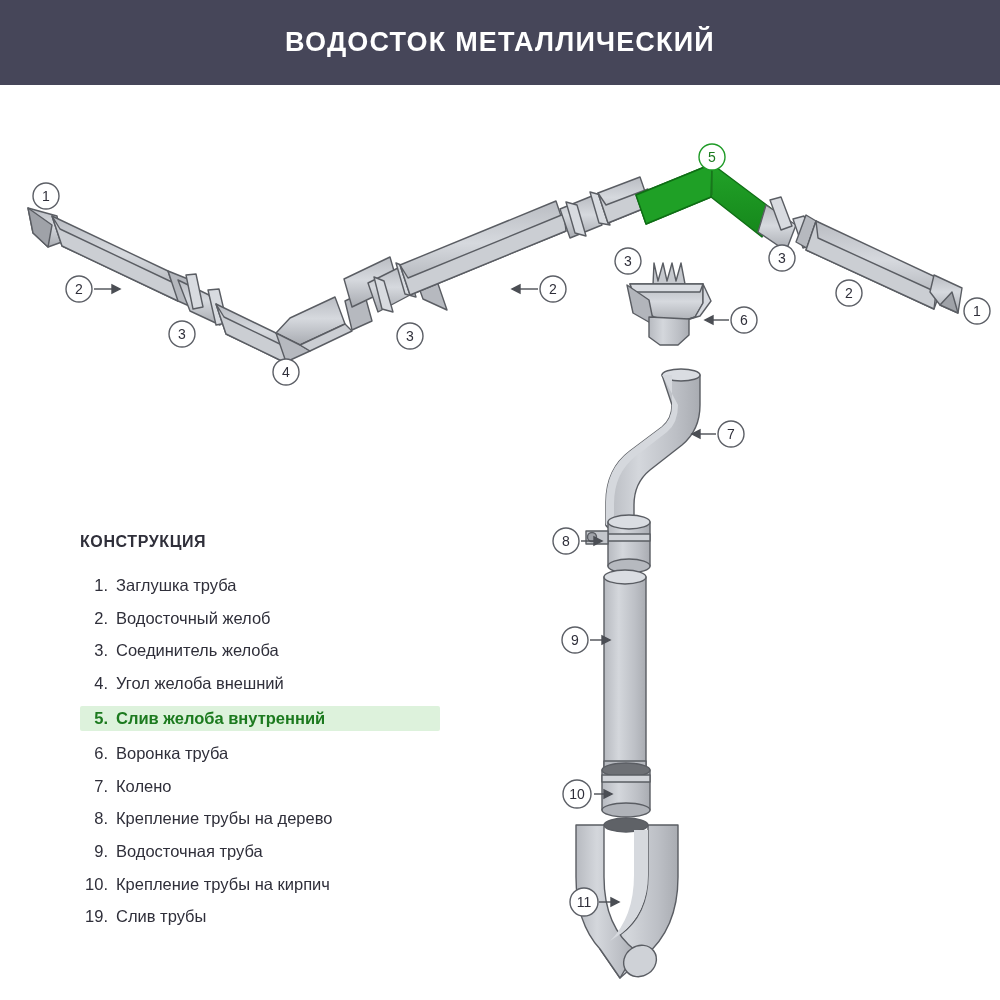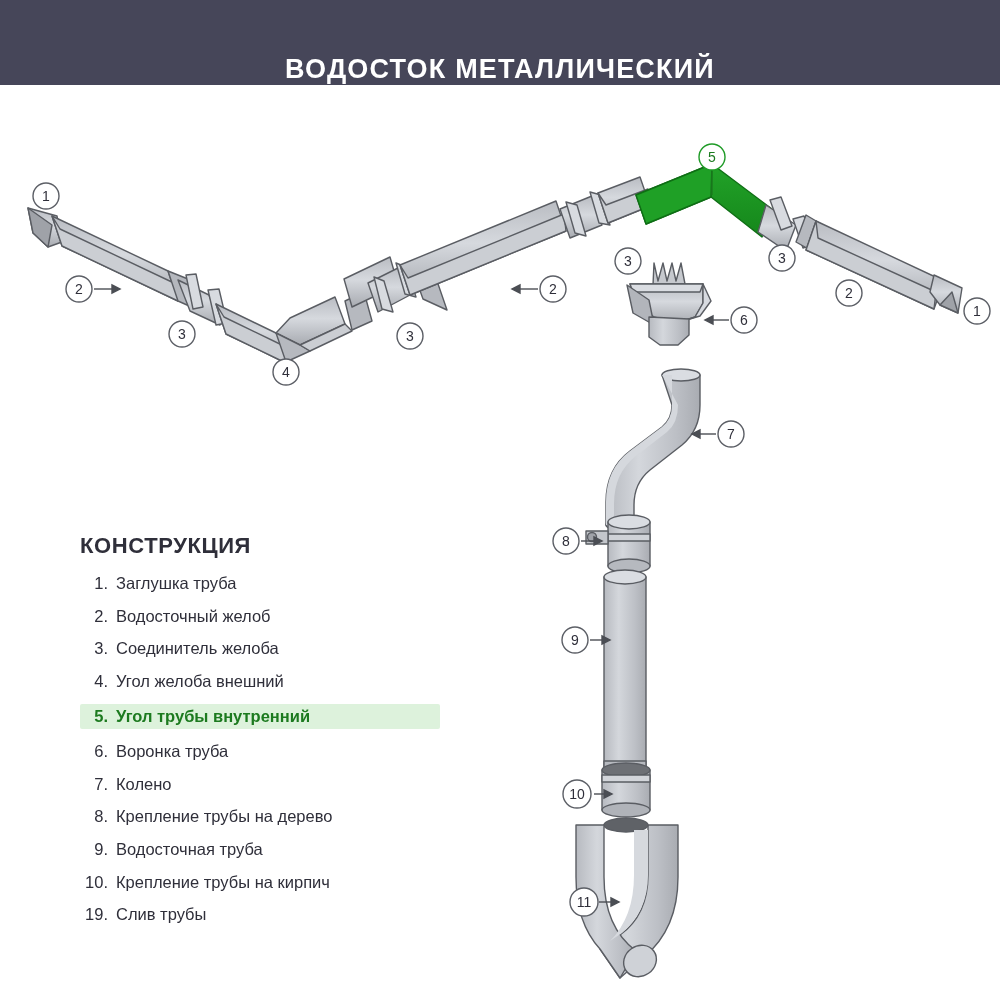--- a/index.html
+++ b/index.html
@@ -6,42 +6,42 @@
   body{
     width:1000px;height:1000px;
     background:#ffffff;
     font-family:"Liberation Sans", sans-serif;
     overflow:hidden;
     position:relative;
   }
   #header{
     position:absolute;left:0;top:0;width:1000px;height:85px;
     background:#464659;
-    display:flex;align-items:flex-end;justify-content:center;
+    display:flex;align-items:center;justify-content:center;
   }
   #header .title{
     color:#ffffff;
     font-size:27px;
     font-weight:bold;
     letter-spacing:1.2px;
     text-transform:uppercase;
     text-align:center;
   }
   #canvas{
     position:absolute;left:0;top:85px;width:1000px;height:915px;
   }
   svg.diagram{position:absolute;left:0;top:0;width:1000px;height:915px;}
 
   
   #legend{
     position:absolute;left:80px;top:448px;width:360px;
   }
   #legend .legend-title{
-    font-size:22px;font-weight:bold;color:#2f2f3a;
-    letter-spacing:0.6px;margin-bottom:14px;
+    font-size:16px;font-weight:bold;color:#2f2f3a;
+    letter-spacing:0.6px;margin-bottom:24px;
   }
   #legend ol{
     list-style:none;margin:0;padding:0;
   }
   #legend li{
     font-size:16.5px;color:#2f2f3a;
     margin-bottom:12px;
     display:flex;
     align-items:baseline;
     line-height:1.25;
@@ -331,21 +331,21 @@
         <li>
           <span class="num">3.</span>
           <span class="lbl">Соединитель желоба</span>
         </li>
         <li>
           <span class="num">4.</span>
           <span class="lbl">Угол желоба внешний</span>
         </li>
         <li class="active">
           <span class="num">5.</span>
-          <span class="lbl pad">Угол трубы внутренний</span>
+          <span class="lbl pad">Слив желоба внутренний</span>
         </li>
         <li>
           <span class="num">6.</span>
           <span class="lbl">Воронка труба</span>
         </li>
         <li>
           <span class="num">7.</span>
           <span class="lbl">Колено</span>
         </li>
         <li>

